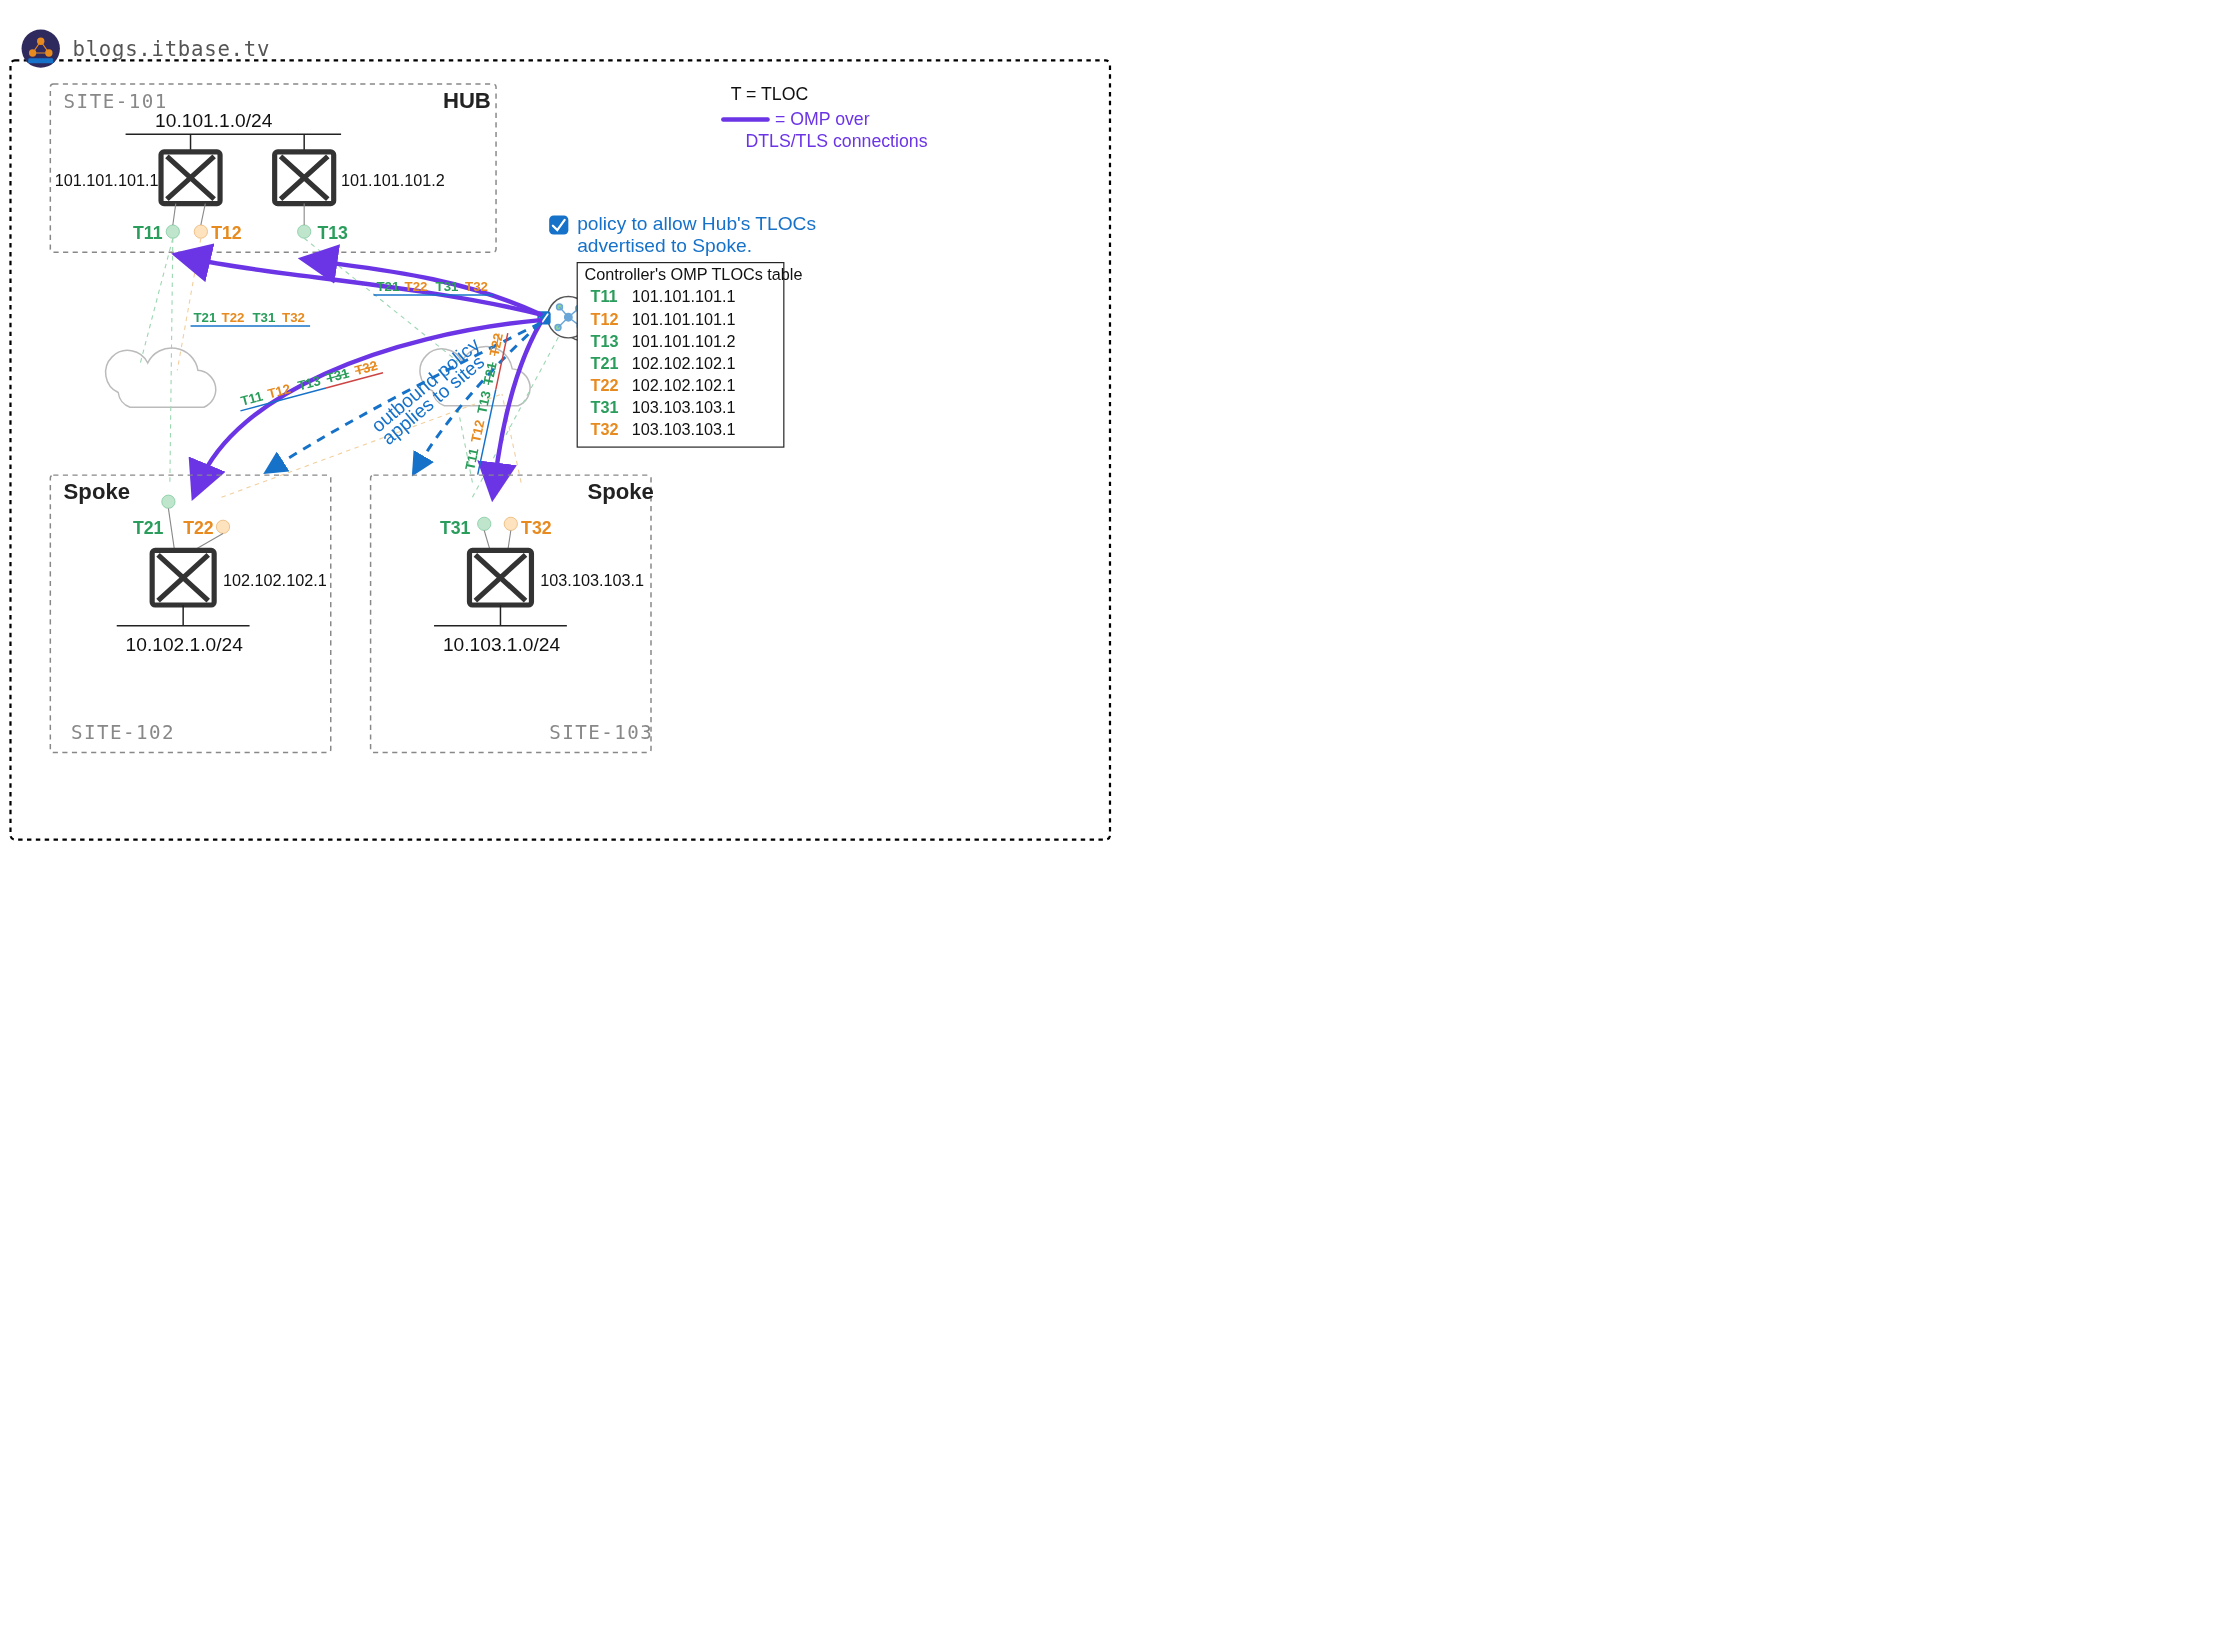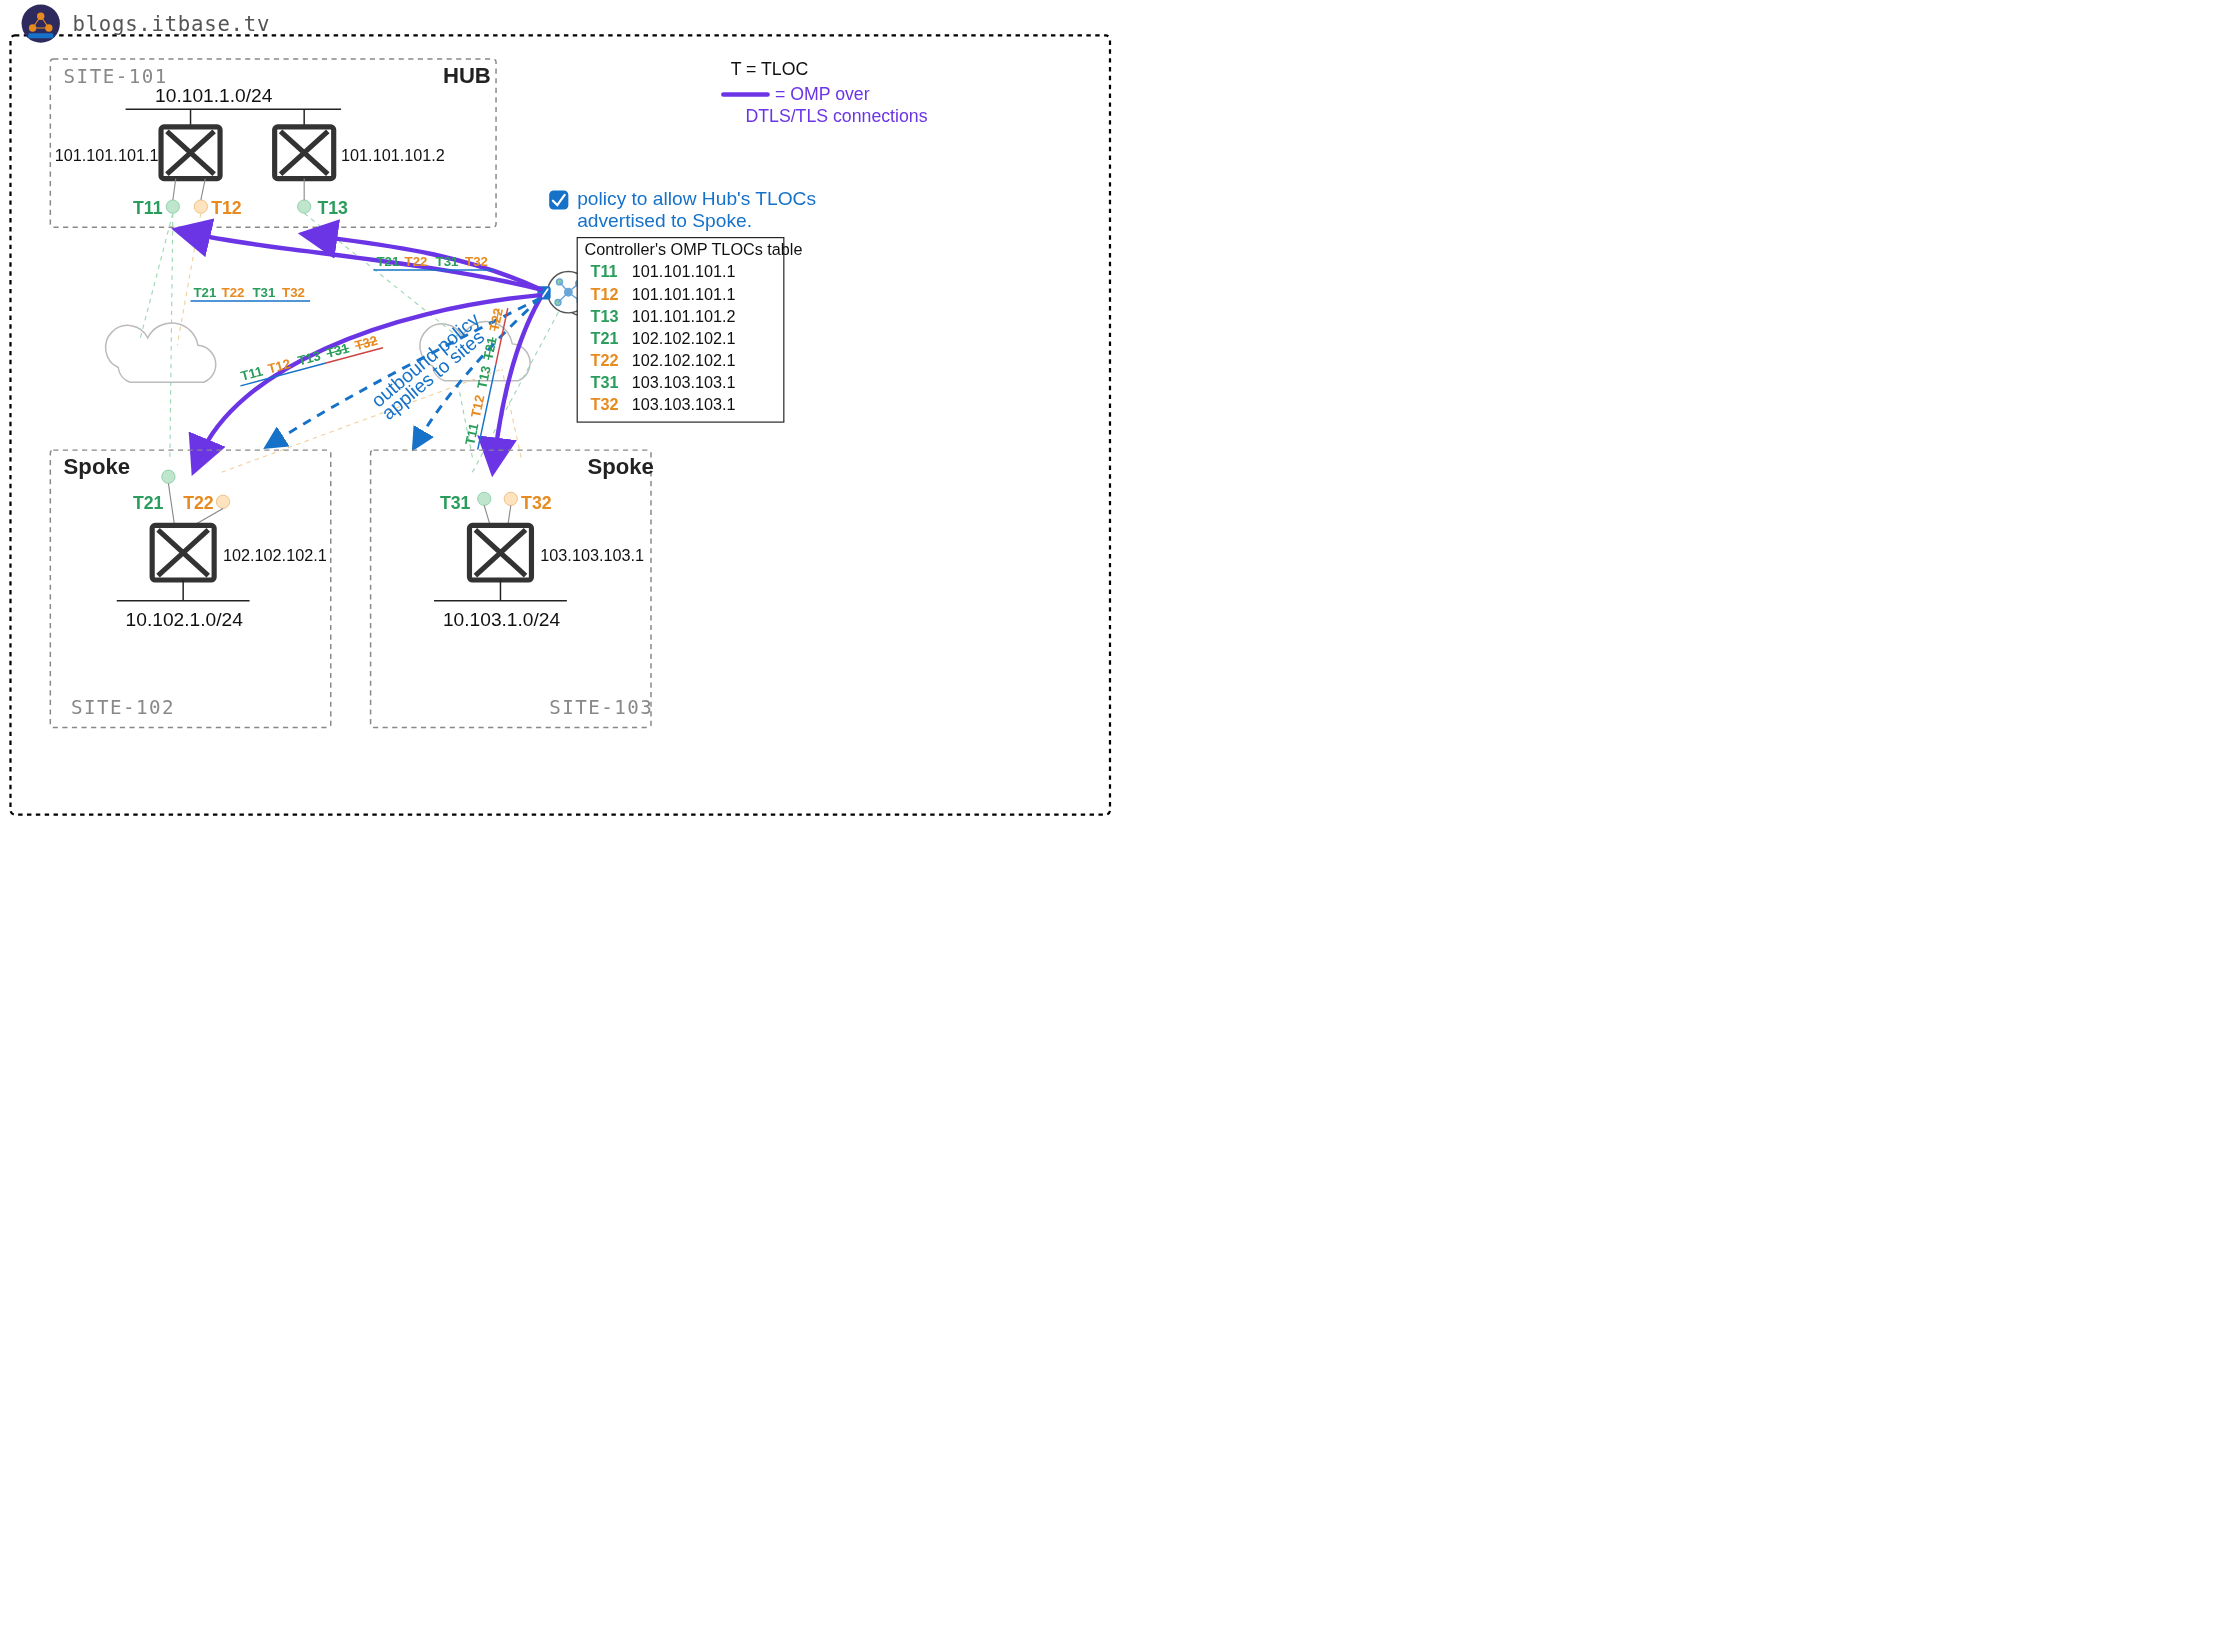--- a/index.html
+++ b/index.html
@@ -5,21 +5,21 @@
   :root{
     --green:#2a9d5c;
     --orange:#e78a1f;
     --purple:#6b35e6;
     --blue:#1672c9;
     --grey:#6a6a6a;
     --dashgrey:#808080;
     --box:#3a3a3a;
   }
   html,body{margin:0;padding:0;background:#fff;font-family:"Segoe UI",Arial,sans-serif;}
-  .stage{position:relative;width:1119px;height:825px;transform-origin:top left;}
+  .stage{position:relative;width:1119px;height:825px;transform-origin:top left;margin-top:25px;}
   svg{position:absolute;top:0;left:0;}
   text{font-family:"Segoe UI",Arial,sans-serif;}
   .mono{font-family:"Menlo","Consolas",monospace;letter-spacing:1px;}
   .siteLabel{font-family:"Menlo","Consolas",monospace;fill:#888;font-size:26px;letter-spacing:2px;}
   .roleLabel{font-family:"Segoe UI",Arial,sans-serif;fill:#222;font-size:30px;font-weight:600;}
   .addr{font-family:"Segoe UI",Arial,sans-serif;fill:#111;font-size:22px;}
   .net{font-family:"Segoe UI",Arial,sans-serif;fill:#111;font-size:26px;}
   .tloc{font-size:24px;font-weight:600;}
   .tlocG{fill:var(--green);}
   .tlocO{fill:var(--orange);}

